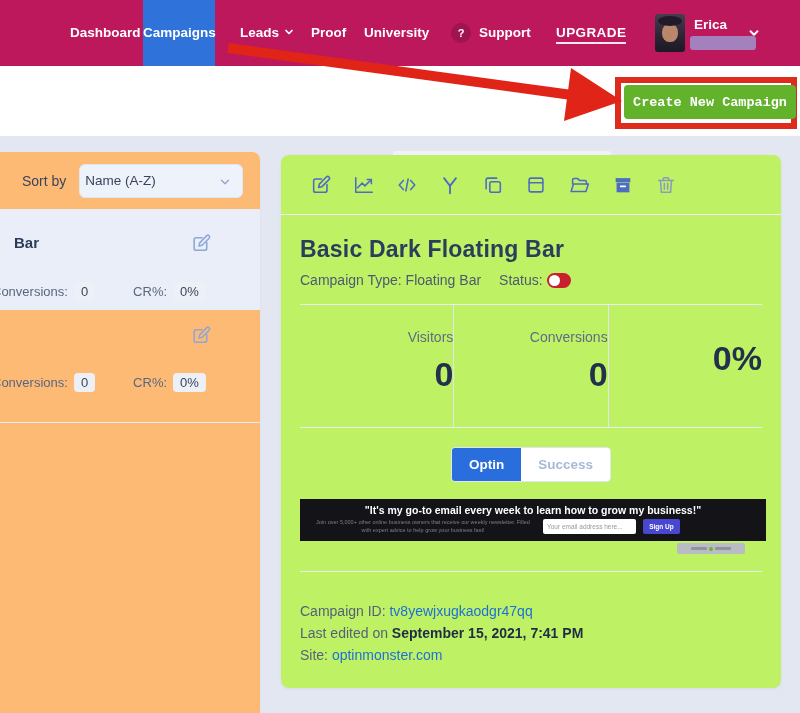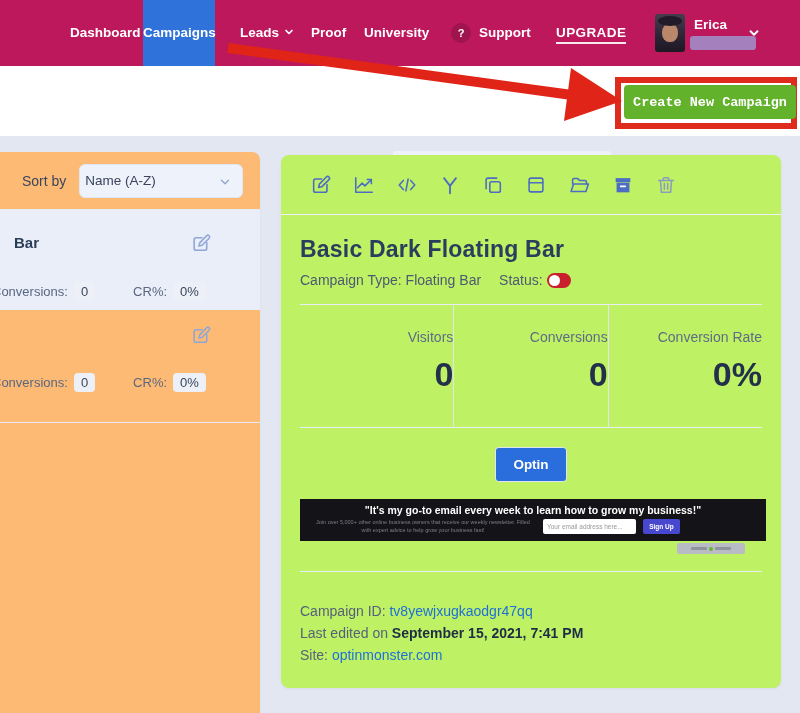--- a/index.html
+++ b/index.html
@@ -244,30 +244,30 @@
       <div class="stats-row">
         <div class="stat-col">
           <div class="stat-label">Visitors</div>
           <div class="stat-value">0</div>
         </div>
         <div class="stat-col">
           <div class="stat-label">Conversions</div>
           <div class="stat-value">0</div>
         </div>
         <div class="stat-col">
-          <div class="stat-label">Conversion Rate</div>
           <div class="stat-value">0%</div>
         </div>
       </div>
 
       <div class="divider" style="margin-top:0"></div>
 
       <div class="tabs-row">
         <div class="tab-control">
           <button class="tab-btn active">Optin</button>
+          <button class="tab-btn">Success</button>
         </div>
       </div>
 
       <div class="preview-wrap">
         <div class="preview-bar">
           <div class="preview-quote">"It's my go-to email every week to learn how to grow my business!"</div>
           <div class="preview-subtext">Join over 5,000+ other online business owners that receive our weekly newsletter. Filled with expert advice to help grow your business fast!</div>
           <input class="preview-email" type="text" placeholder="Your email address here..." style="">
           <button class="preview-signup">Sign Up</button>
         </div>

